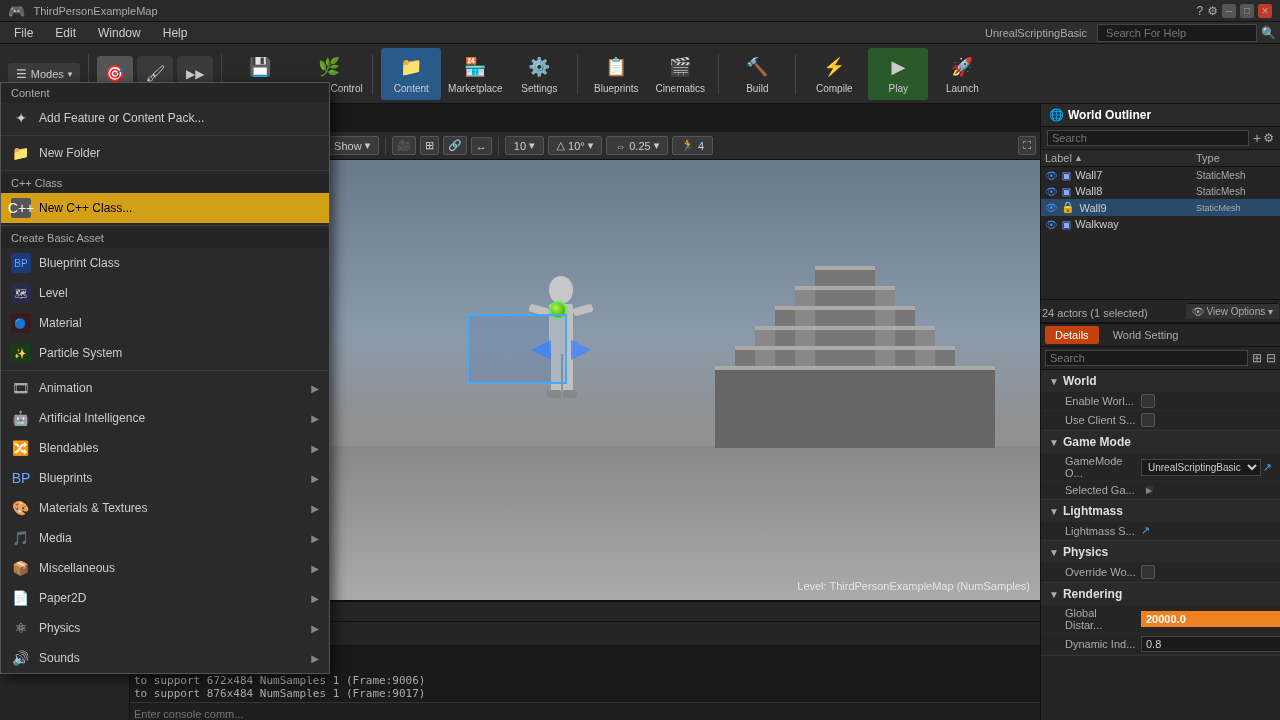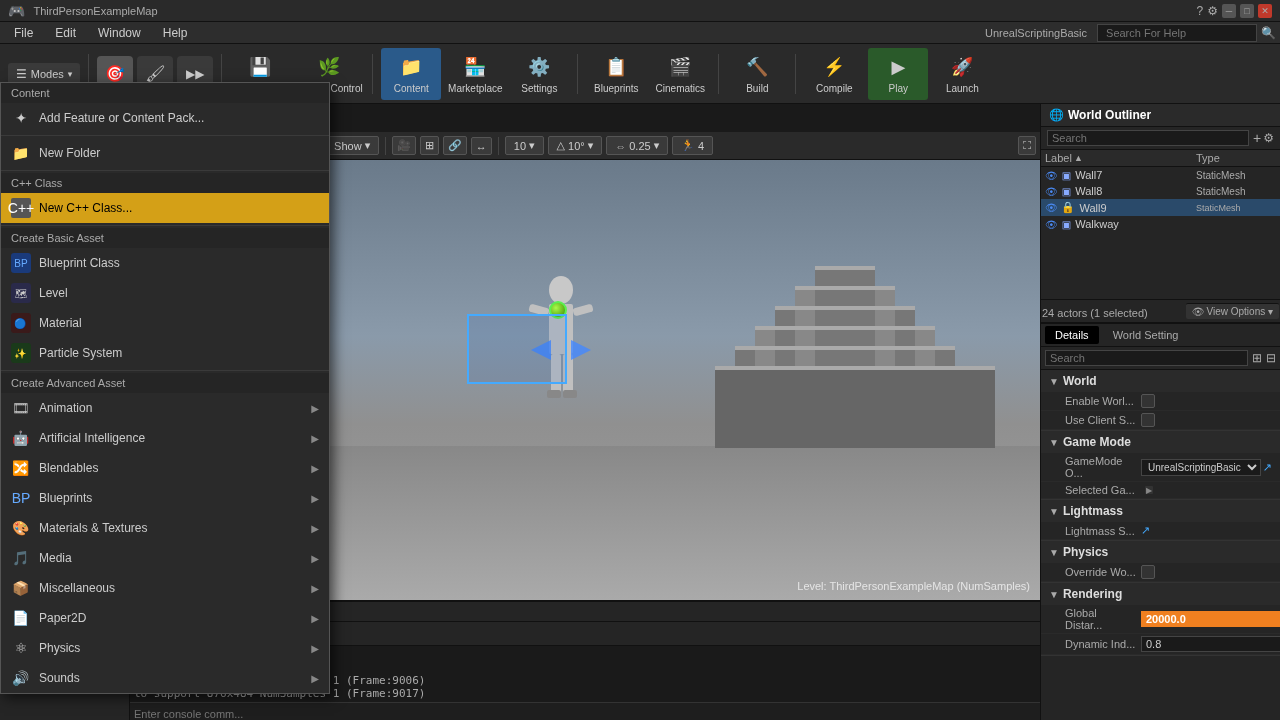--- a/index.html
+++ b/index.html
@@ -354,21 +354,21 @@
       padding: 2px 4px;
       gap: 4px;
     }
     .details-tab {
       padding: 3px 10px;
       font-size: 11px;
       cursor: pointer;
       color: #aaa;
       border-radius: 2px;
     }
-    .details-tab.active { background: #000000; color: #fff; }
+    .details-tab.active { background: #c2410c; color: #fff; }
     .details-search {
       display: flex;
       align-items: center;
       gap: 2px;
       padding: 3px 4px;
       border-bottom: 1px solid #111;
     }
     .details-search input {
       flex: 1;
       background: #1a1a1a;
@@ -1011,21 +1011,20 @@
     <div class="dd-item">
       <div class="dd-icon" style="background:#3a1a1a;border-radius:3px;font-size:10px;">🔵</div>
       <span>Material</span>
     </div>
     <div class="dd-item">
       <div class="dd-icon" style="background:#1a3a1a;border-radius:3px;font-size:10px;">✨</div>
       <span>Particle System</span>
     </div>
     <div class="dd-separator"></div>
 
-    <div class="dd-section-label">Create Advanced Asset</div>
     <div class="dd-item">
       <div class="dd-icon">🎞</div>
       <span>Animation</span>
       <span class="dd-arrow">▶</span>
     </div>
     <div class="dd-item">
       <div class="dd-icon">🤖</div>
       <span>Artificial Intelligence</span>
       <span class="dd-arrow">▶</span>
     </div>

